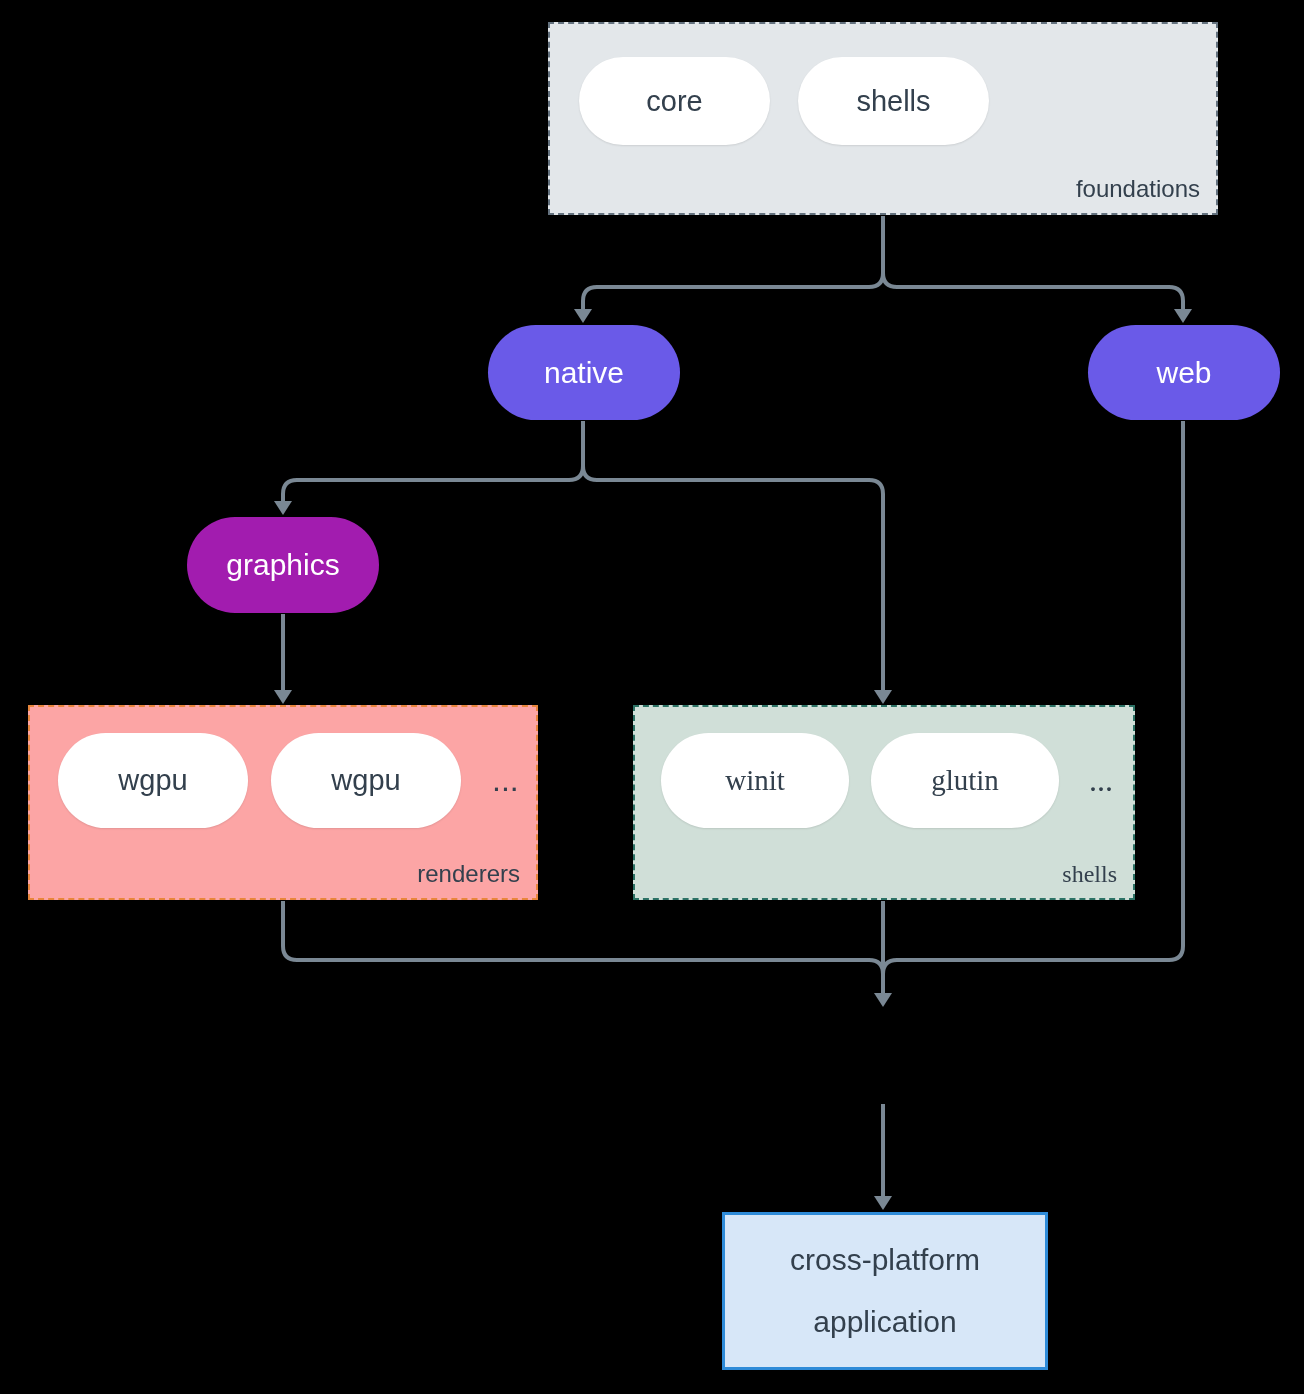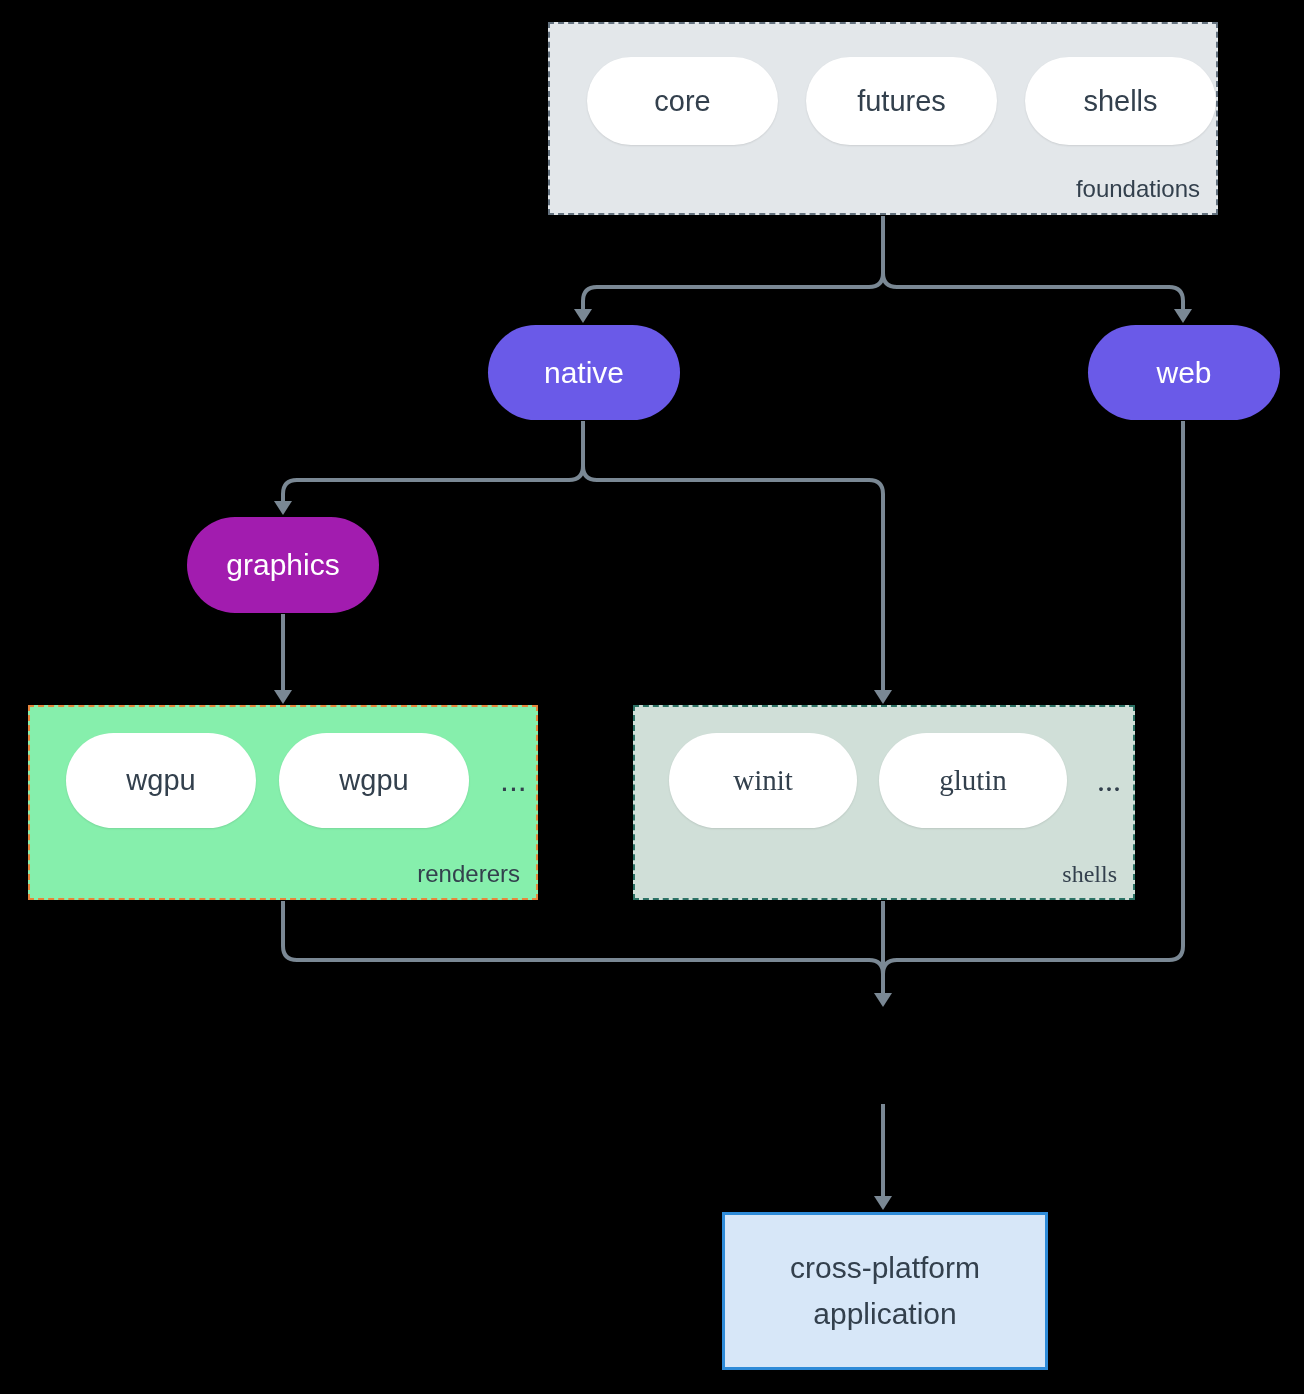--- a/index.html
+++ b/index.html
@@ -13,34 +13,34 @@
   }
   #edges { position: absolute; left: 0; top: 0; width: 1304px; height: 1394px; }
 
   
   .group {
     position: absolute;
     box-sizing: border-box;
     border: 2px dashed #64727F;
   }
   .group-foundations { left: 548px; top: 22px;  width: 670px; height: 193px; background: #E3E7EA; border-color: #64727F; }
-  .group-renderers   { left: 28px;  top: 705px; width: 510px; height: 195px; background: #86efac; border-color: #E8863C; }
+  .group-renderers   { left: 28px;  top: 705px; width: 510px; height: 195px; background: #fca5a5; border-color: #E8863C; }
   .group-shells      { left: 633px; top: 705px; width: 502px; height: 195px; background: #D0DFD8; border-color: #2C7265; font-family: Liberation Serif, serif; }
 
   .group-label {
     position: absolute;
     right: 16px;
     bottom: 10px;
     font-size: 24px;
     color: #33404D;
   }
 
   .pill-row {
     position: absolute;
-    left: 16px; right: 0; top: 0;
+    left: 8px; right: 0; top: 0;
     display: flex;
     align-items: center;
   }
   .group-foundations .pill-row { padding: 33px 0 0 21px; gap: 28px; }
   .group-renderers   .pill-row { padding: 26px 0 0 20px; gap: 23px; }
   .group-shells      .pill-row { padding: 26px 0 0 18px; gap: 22px; }
 
   .pill {
     box-sizing: border-box;
     background: #FFFFFF;
@@ -80,21 +80,21 @@
 
   .app-box {
     position: absolute;
     left: 722px; top: 1212px;
     width: 326px; height: 158px;
     box-sizing: border-box;
     background: #D7E7F8;
     border: 3px solid #2E8BD8;
     color: #33404D;
     font-size: 30px;
-    line-height: 46px;
+    line-height: 62px;
     display: flex;
     align-items: center;
     justify-content: center;
     text-align: center;
     padding: 0 40px;
   }
 </style>
 </head>
 <body>
 
@@ -124,21 +124,20 @@
       <path d="M 874 690 L 892 690 L 883 704 Z"></path>
       <path d="M 274 690 L 292 690 L 283 704 Z"></path>
       <path d="M 874 993 L 892 993 L 883 1007 Z"></path>
       <path d="M 874 1196 L 892 1196 L 883 1210 Z"></path>
     </g>
   </svg>
 
   <div class="group group-foundations">
     <div class="pill-row">
       <div class="pill">core</div>
-      <div class="pill">futures</div>
       <div class="pill">shells</div>
     </div>
     <div class="group-label">foundations</div>
   </div>
 
   <div class="node node-web">web</div>
   <div class="node node-native">native</div>
 
   <div class="node node-graphics">graphics</div>
 

